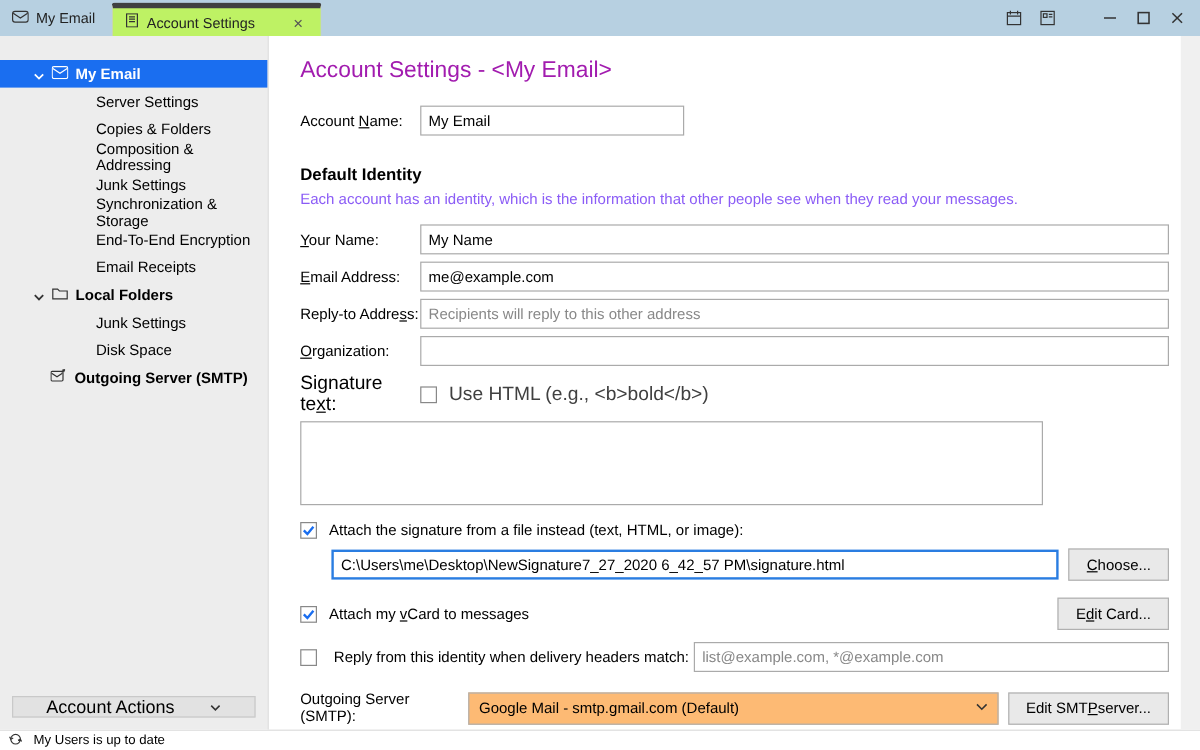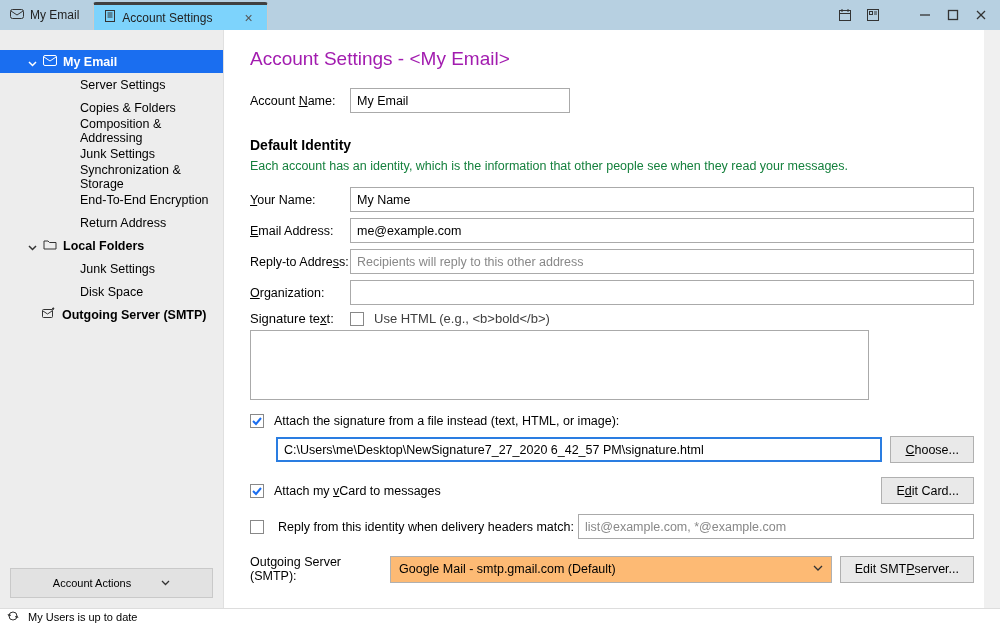--- a/index.html
+++ b/index.html
@@ -1,47 +1,47 @@
 <!DOCTYPE html>
 <html><head>
 <meta charset="utf-8">
 <style>
   * { box-sizing: border-box; margin: 0; padding: 0; font-family: "Segoe UI", Tahoma, sans-serif; }
   html, body { width: 1000px; height: 625px; overflow: hidden; background: #fff; }
   .title-bar { height: 30px; background: #b7d0e1; display: flex; align-items: stretch; font-size: 12px; color: #222; }
   .tab { display: flex; align-items: center; padding: 0 14px 0 10px; gap: 6px; cursor: default; }
   .tab.inactive { }
-  .tab.active { background: #7dd3fc; border-top: 3px solid #404040; border-left: 1px solid #ccc; border-right: 1px solid #ccc; border-radius: 3px 3px 0 0; margin-top: 2px; position: relative; }
+  .tab.active { background: #bef264; border-top: 5px solid #404040; border-left: 1px solid #ccc; border-right: 1px solid #ccc; border-radius: 3px 3px 0 0; margin-top: 2px; position: relative; }
   .tab .close { margin-left: 26px; font-size: 14px; color: #555; }
   .tb-spacer { flex: 1; }
   .tb-btns { display: flex; align-items: center; gap: 14px; padding-right: 12px; }
   .tb-btns .win-btn { width: 14px; height: 14px; display: flex; align-items: center; justify-content: center; }
   .tb-btns svg { display: block; }
   .main-area { display: flex; height: 578px; }
   .sidebar { width: 224px; background: #ededed; border-right: 1px solid #e0e0e0; display: flex; flex-direction: column; padding-top: 20px; }
   .tree { flex: 1; font-size: 12.5px; overflow: auto; }
   .tree-item { display: flex; align-items: center; height: 23px; padding-left: 32px; cursor: default; }
   .tree-item.group { padding-left: 28px; font-weight: 600; gap: 6px; }
   .tree-item.root-selected { background: #1a6ef0; color: #fff; font-weight: 600; padding-left: 28px; gap: 6px; }
   .tree-item.child { padding-left: 80px; }
   .tree-item.bold { font-weight: 700; padding-left: 42px; gap: 6px; }
   .chev { width: 9px; height: 9px; display: inline-block; }
-  .account-actions { height: 30px; margin: 6px 10px 10px 10px; background: #e2e2e2; border: 1px solid #c9c9c9; display: flex; align-items: center; justify-content: center; gap: 30px; font-size: 11px; }
+  .account-actions { height: 18px; margin: 6px 10px 10px 10px; background: #e2e2e2; border: 1px solid #c9c9c9; display: flex; align-items: center; justify-content: center; gap: 30px; font-size: 15px; }
   .content { flex: 1; padding: 14px 26px 0 26px; overflow-y: auto; position: relative; }
   h1.page-title { font-size: 19px; font-weight: 400; color: #a21caf; margin: 4px 0 18px 0; }
   .row { display: flex; align-items: center; margin-bottom: 6px; font-size: 12.5px; }
   .row .lbl { width: 100px; }
   input[type=text] { height: 25px; border: 1px solid #aaa; padding: 0 6px; font-size: 12.5px; font-family: inherit; }
   input.focused { border: 2px solid #2a7de1; outline: none; }
   .section-h { font-size: 14px; font-weight: 600; margin: 24px 0 6px 0; }
-  .section-desc { font-size: 12.5px; color: #15803d; margin-bottom: 14px; }
+  .section-desc { font-size: 12.5px; color: #8b5cf6; margin-bottom: 14px; }
   .form-row { display: flex; align-items: center; margin-bottom: 6px; font-size: 12.5px; }
   .form-row .lbl { width: 100px; }
   .form-row input { flex: 1; }
-  .sig-row { display: flex; align-items: center; font-size: 13px; margin-bottom: 2px; }
+  .sig-row { display: flex; align-items: center; font-size: 16px; margin-bottom: 2px; }
   .sig-row .lbl { width: 100px; }
   .checkbox-sq { width: 14px; height: 14px; border: 1px solid #888; margin-right: 10px; display: inline-flex; align-items: center; justify-content: center; background: #fff; }
   .checkbox-sq.checked svg { display: block; }
   .sig-textarea { width: 619px; height: 70px; border: 1px solid #aaa; margin-left: 0; margin-bottom: 14px; }
   .check-row { display: flex; align-items: center; font-size: 12.5px; margin-bottom: 8px; }
   .check-row .txt { margin-left: 0; }
   .file-row { display: flex; align-items: center; gap: 8px; margin: 4px 0 14px 26px; }
   .file-row input { flex: 1; }
   .btn { height: 27px; border: 1px solid #b0b0b0; background: #e9e9e9; font-size: 12.5px; padding: 0 14px; white-space: nowrap; display: flex; align-items: center; }
   .vcard-row { display: flex; align-items: center; font-size: 12.5px; margin-bottom: 10px; }
@@ -146,21 +146,21 @@
       <div class="tree-item child">
           <span>Junk Settings</span>
         </div>
       <div class="tree-item child">
           <span>Synchronization &amp; Storage</span>
         </div>
       <div class="tree-item child">
           <span>End-To-End Encryption</span>
         </div>
       <div class="tree-item child">
-          <span>Return Address</span>
+          <span>Email Receipts</span>
         </div>
 
       <div class="tree-item group">
         <span class="chev"><svg width="9" height="9" viewBox="0 0 9 9">
               <path d="M1 3 L4.5 6.5 L8 3" fill="none" stroke="#333" stroke-width="1.5"></path>
             </svg></span>
         <span><svg width="14" height="11" viewBox="0 0 14 11">
               <path d="M1 2 h4 l1.5 1.5 H13 V10 H1 Z" fill="none" stroke="#333"></path>
             </svg></span>
         <span>Local Folders</span>

